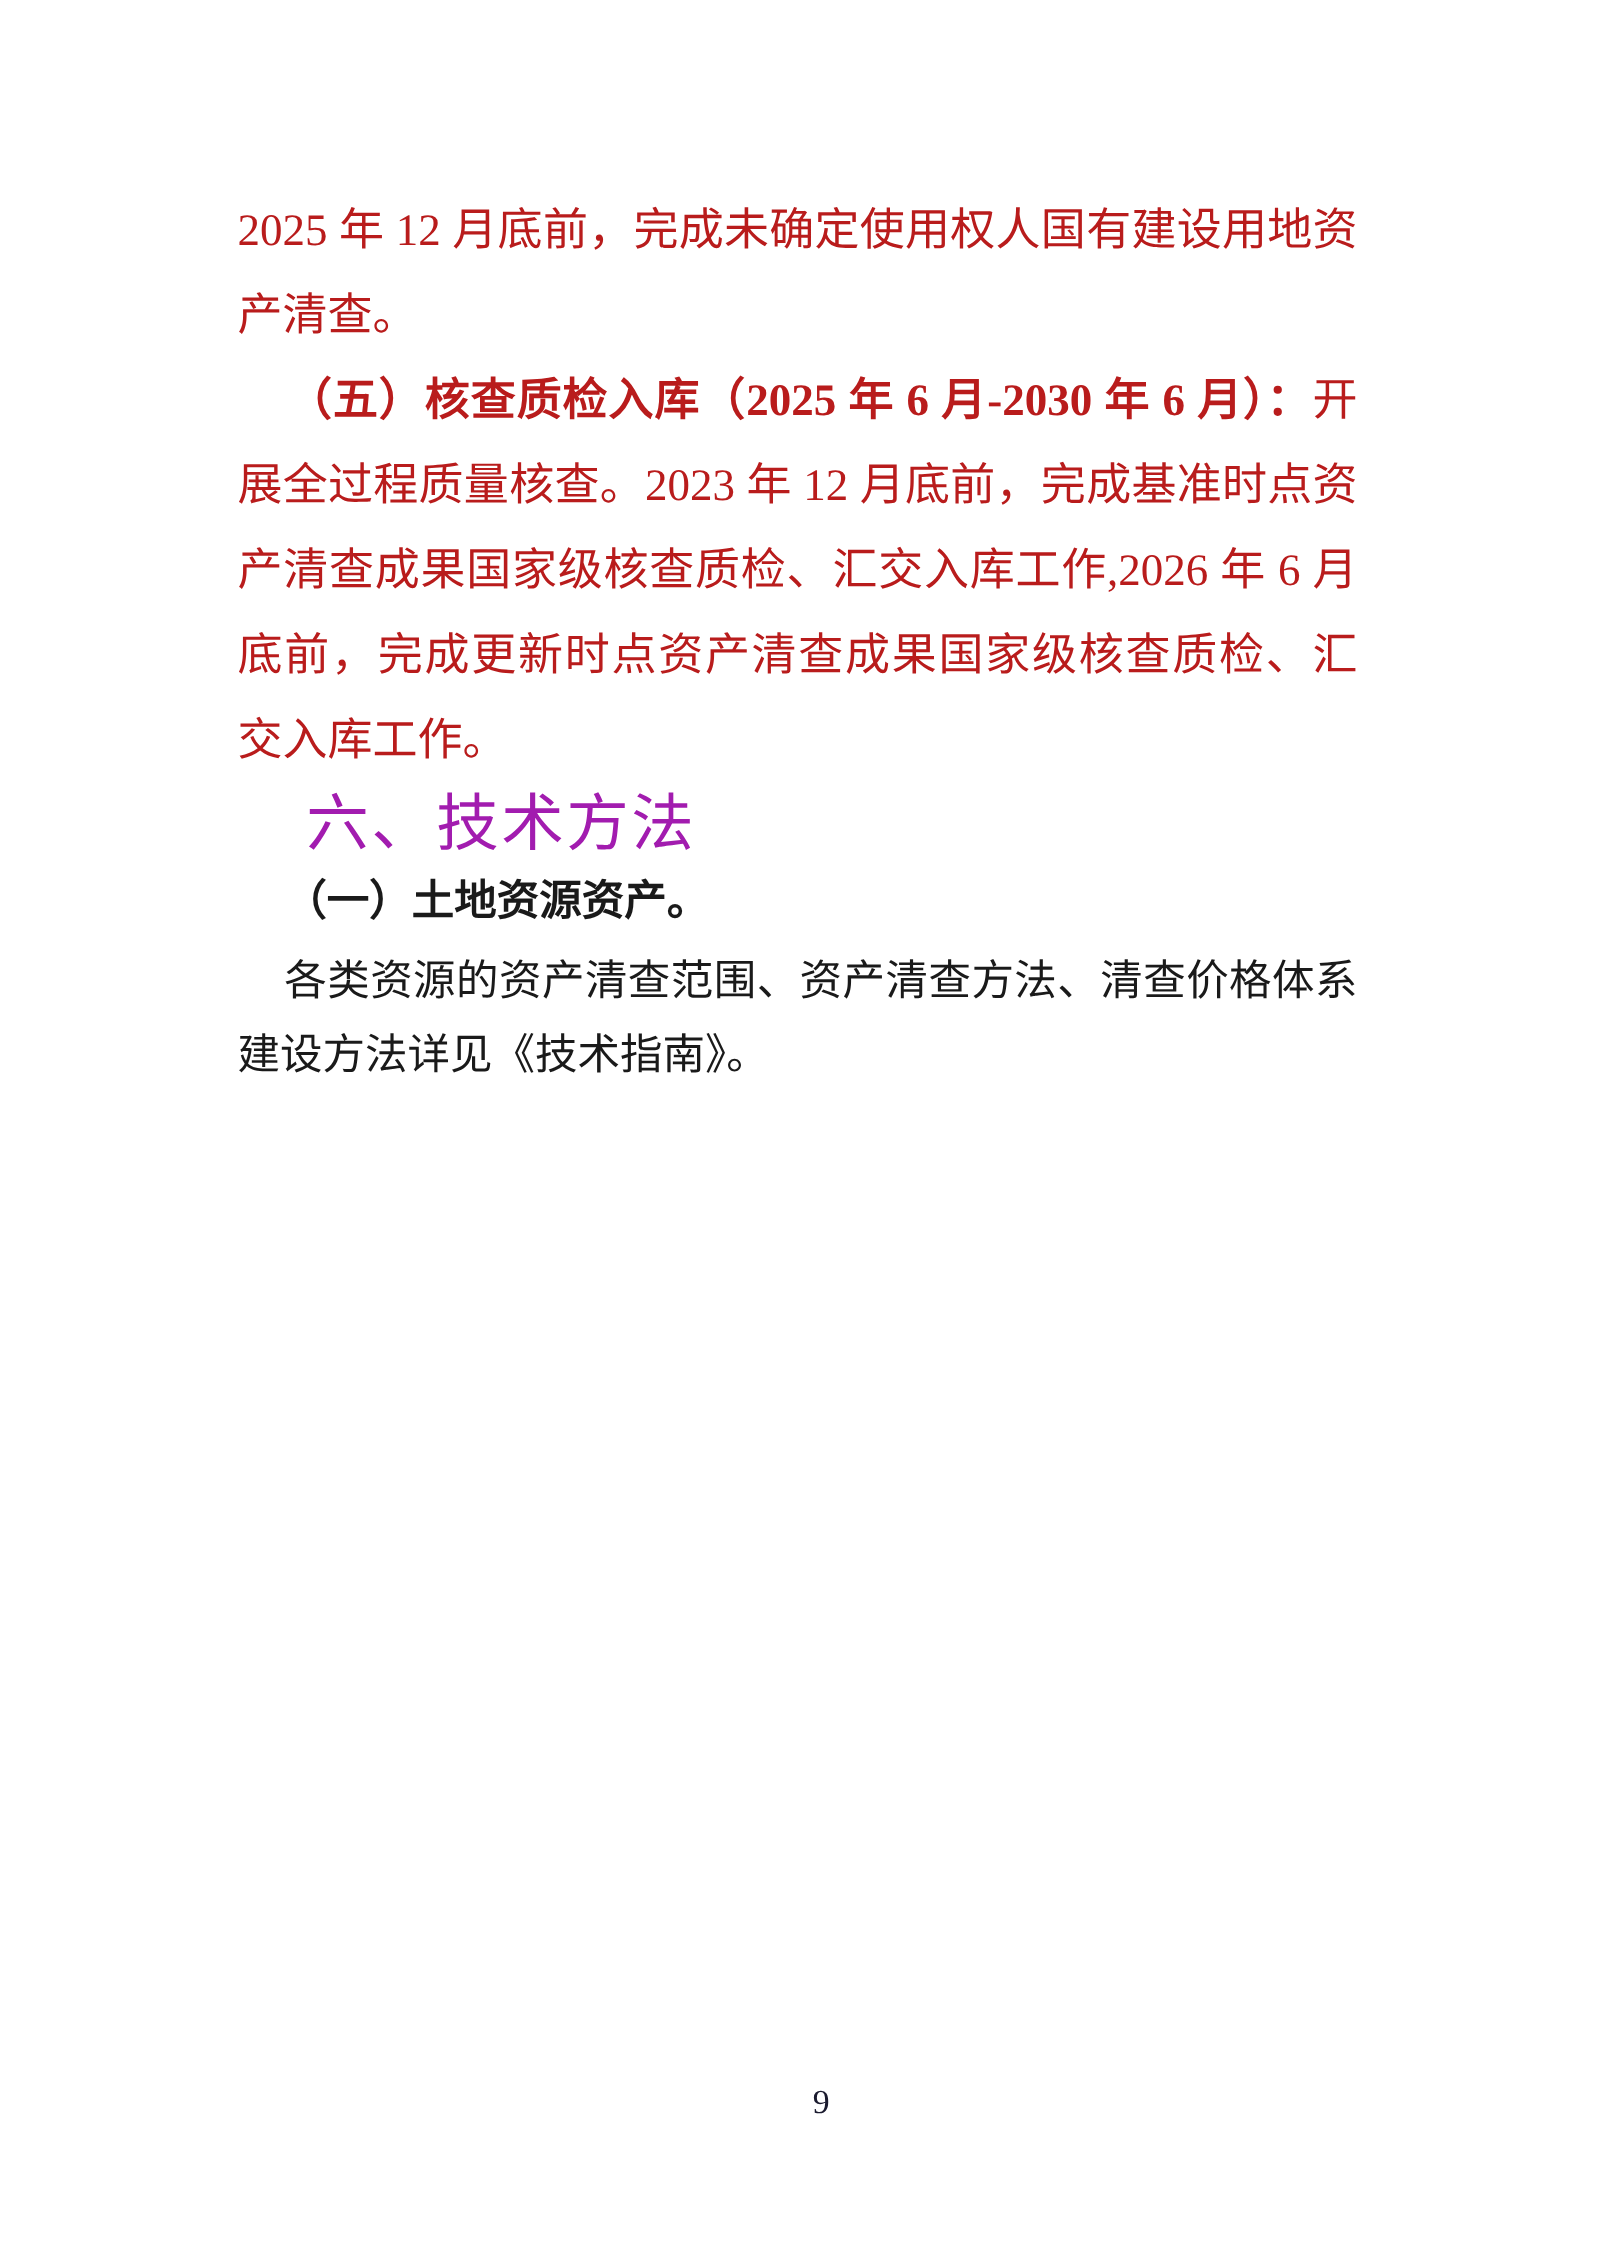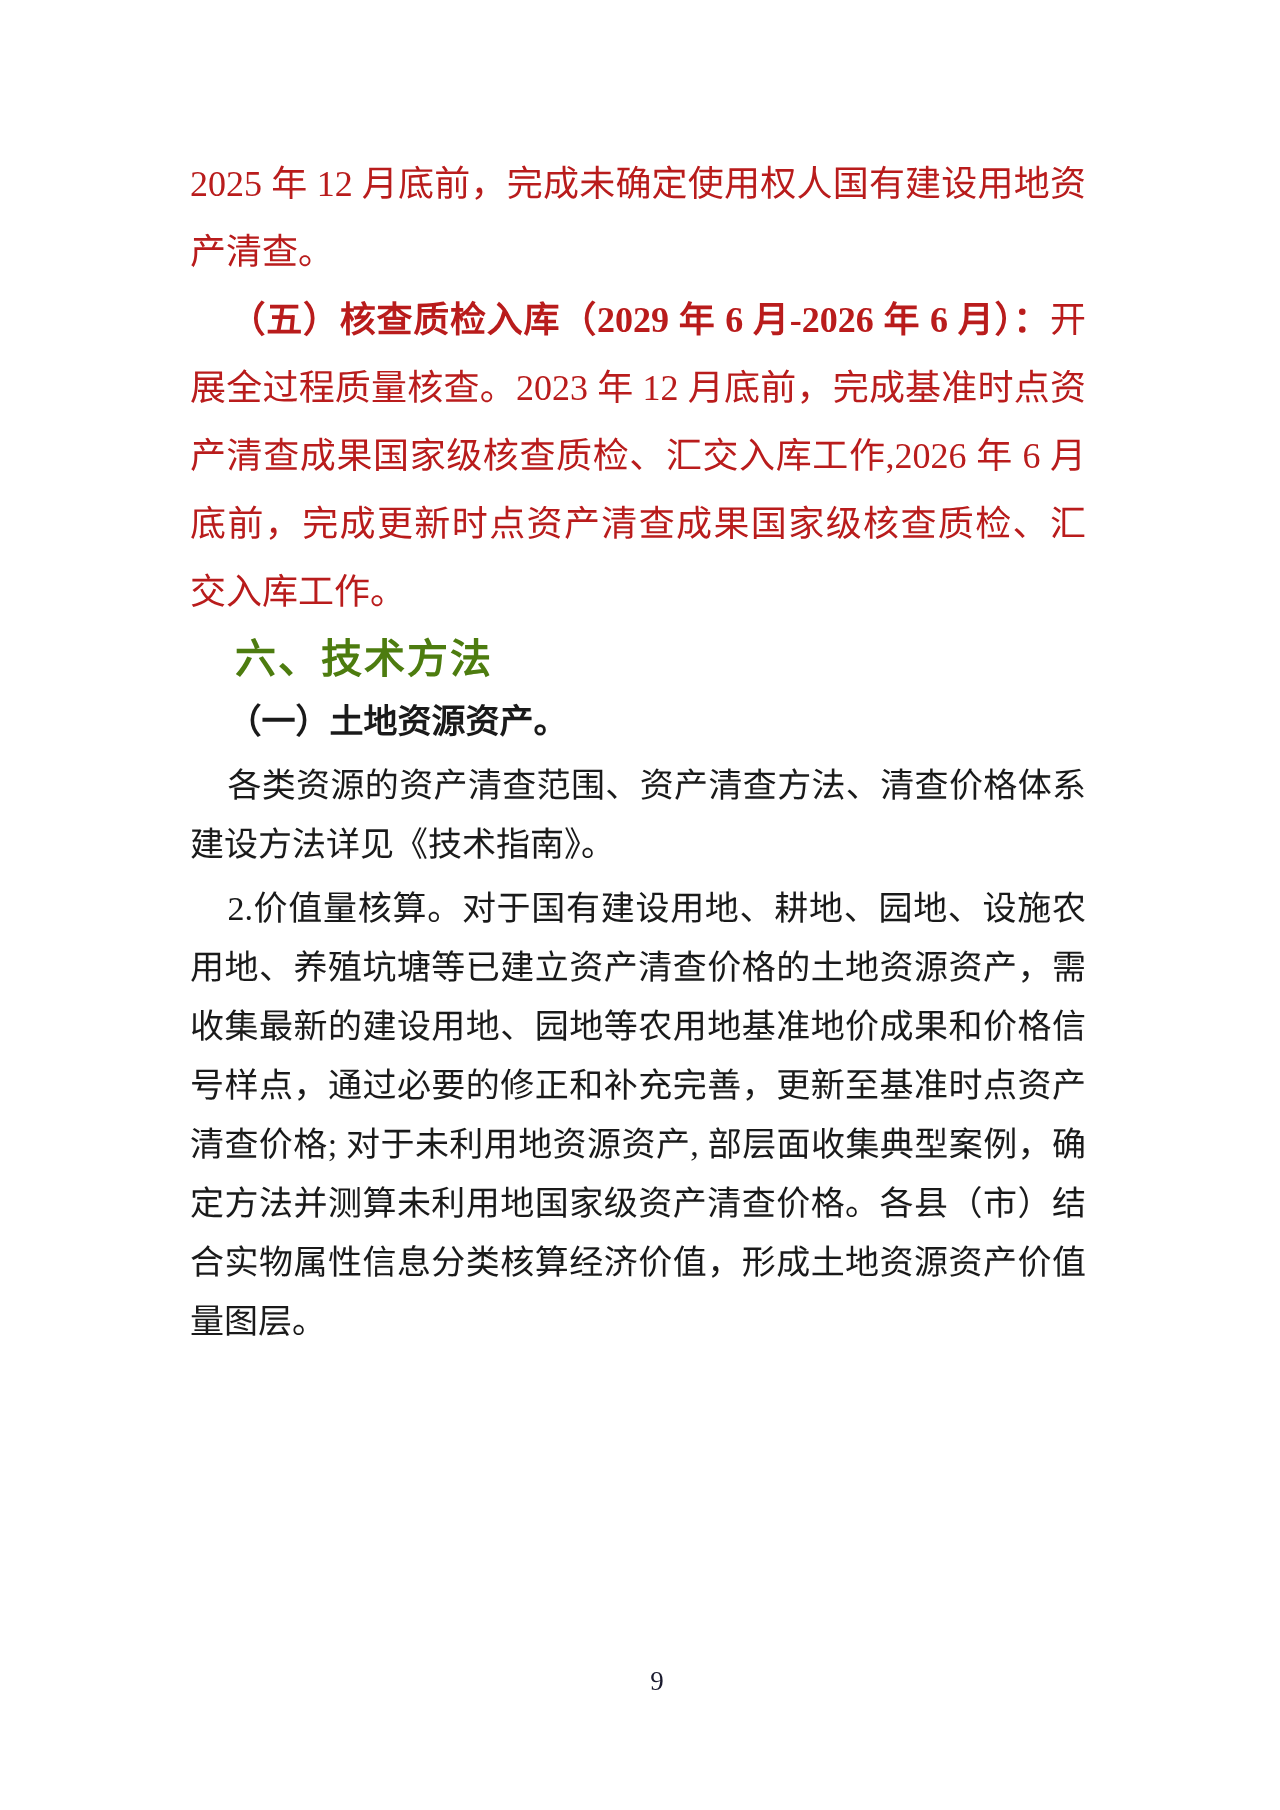--- a/index.html
+++ b/index.html
@@ -33,26 +33,26 @@
     text-align: justify;
     text-justify: inter-ideograph;
     text-align-last: left;
     color: #b91c1c;
   }
   .sec-a .lead-bold { font-weight: bold; }
 
   
   .section-heading {
     font-family: "Liberation Sans", "DejaVu Sans", sans-serif;
-    font-size: 41px;
-    font-weight: bold;
+    font-size: 50px;
+    font-weight: normal;
     line-height: 62px;
     margin-top: 2px;
     margin-bottom: 2px;
-    color: #4d7c0f;
+    color: #a21caf;
     letter-spacing: 2px;
   }
 
   
   .sec-b {
     font-family: "Liberation Serif", "DejaVu Serif", serif;
     font-size: 34px;
     line-height: 59px;
     text-align: justify;
     text-justify: inter-ideograph;
@@ -77,29 +77,28 @@
   }
 </style>
 </head>
 <body>
 
 <div class="page">
   <div class="text-block">
 
     <p class="sec-a no-indent">2025 年 12 月底前，完成未确定使用权人国有建设用地资产清查。</p>
 
-    <p class="sec-a indent"><span class="lead-bold">（五）核查质检入库（2029 年 6 月-2026 年 6 月）：</span><span>开展全过程质量核查。2023 年 12 月底前，完成基准时点资产清查成果国家级核查质检、汇交入库工作,2026 年 6 月底前，完成更新时点资产清查成果国家级核查质检、汇交入库工作。</span></p>
+    <p class="sec-a indent"><span class="lead-bold">（五）核查质检入库（2025 年 6 月-2030 年 6 月）：</span><span>开展全过程质量核查。2023 年 12 月底前，完成基准时点资产清查成果国家级核查质检、汇交入库工作,2026 年 6 月底前，完成更新时点资产清查成果国家级核查质检、汇交入库工作。</span></p>
 
     <h2 class="section-heading indent">六、技术方法</h2>
 
     <p class="sec-b indent bold-sub">（一）土地资源资产。</p>
 
     <p class="sec-b indent">各类资源的资产清查范围、资产清查方法、清查价格体系建设方法详见《技术指南》。</p>
 
 
-    <p class="sec-b indent">2.价值量核算。对于国有建设用地、耕地、园地、设施农用地、养殖坑塘等已建立资产清查价格的土地资源资产，需收集最新的建设用地、园地等农用地基准地价成果和价格信号样点，通过必要的修正和补充完善，更新至基准时点资产清查价格; 对于未利用地资源资产, 部层面收集典型案例，确定方法并测算未利用地国家级资产清查价格。各县（市）结合实物属性信息分类核算经济价值，形成土地资源资产价值量图层。</p>
 
   </div>
 
   <div class="page-footer">
     <span>9</span>
   </div>
 </div>
 
 </body></html>

